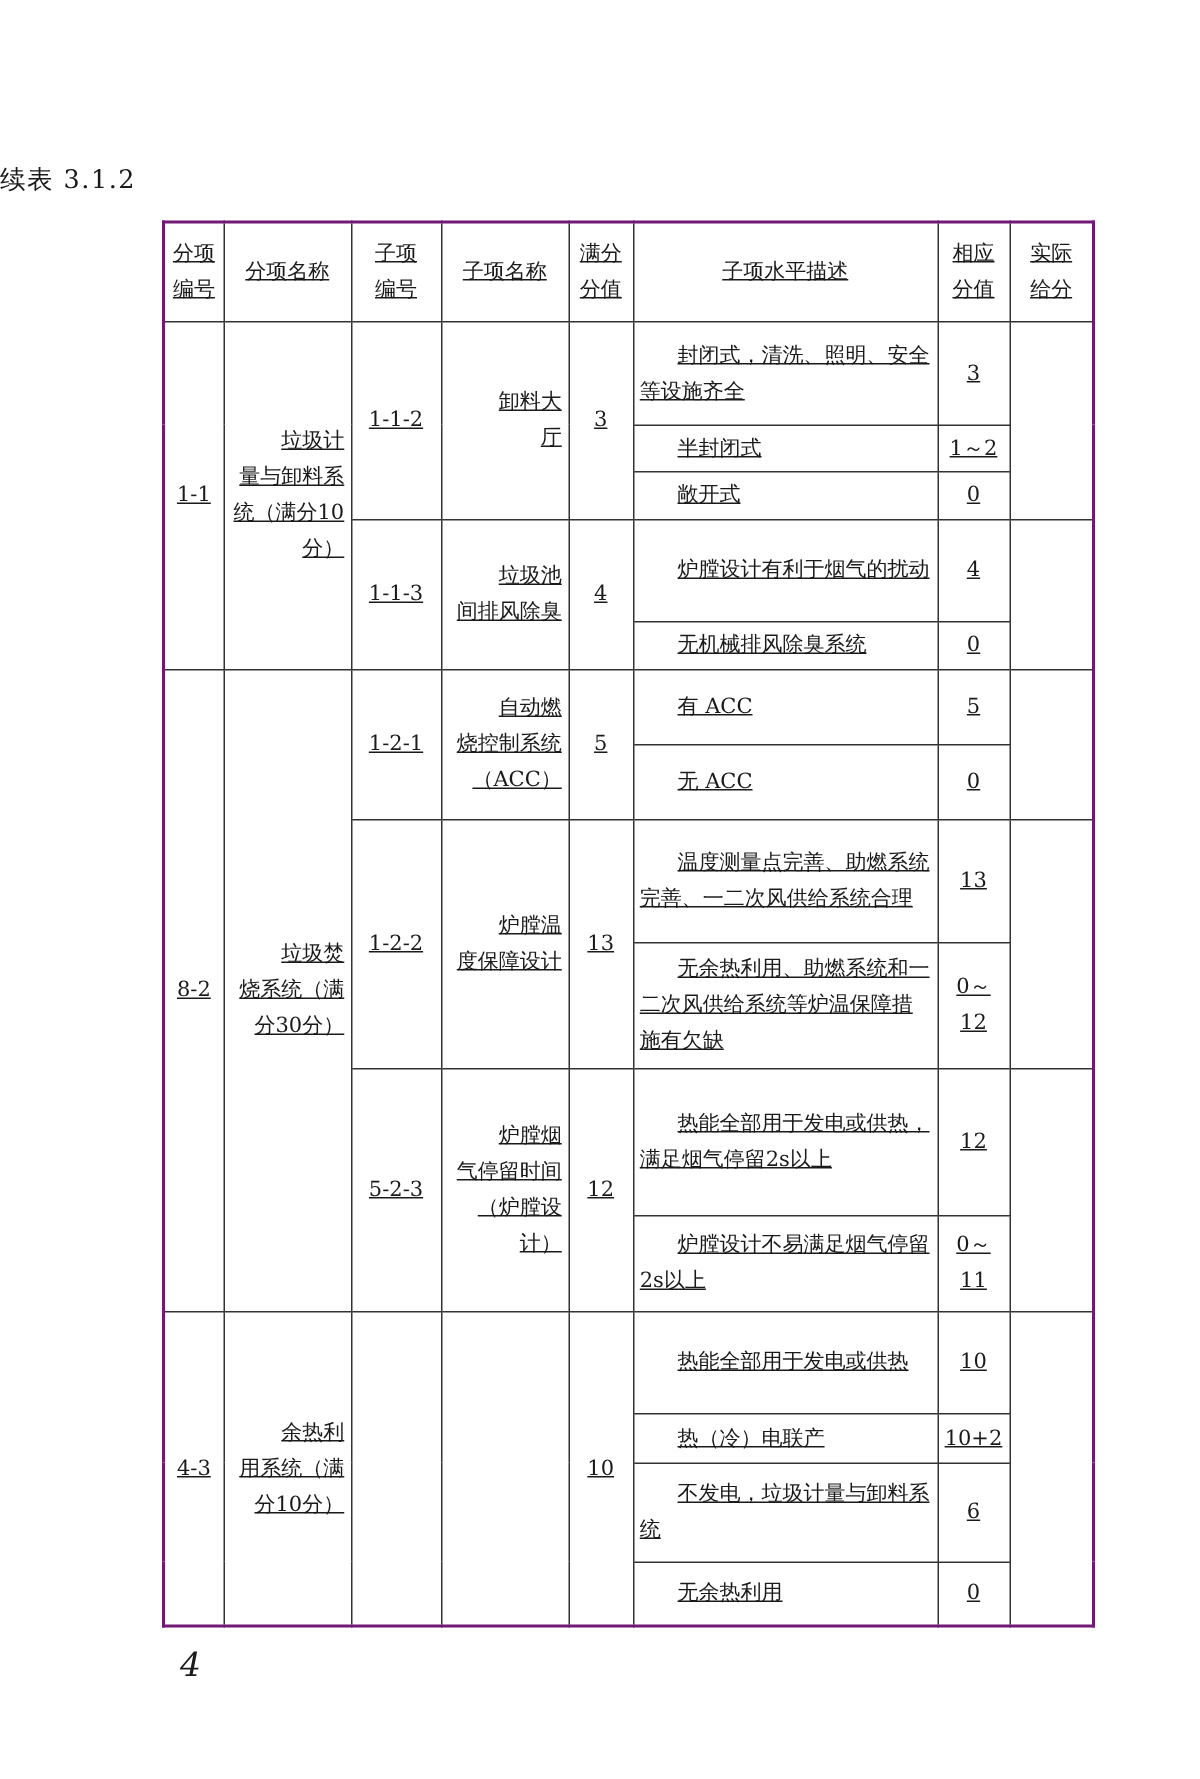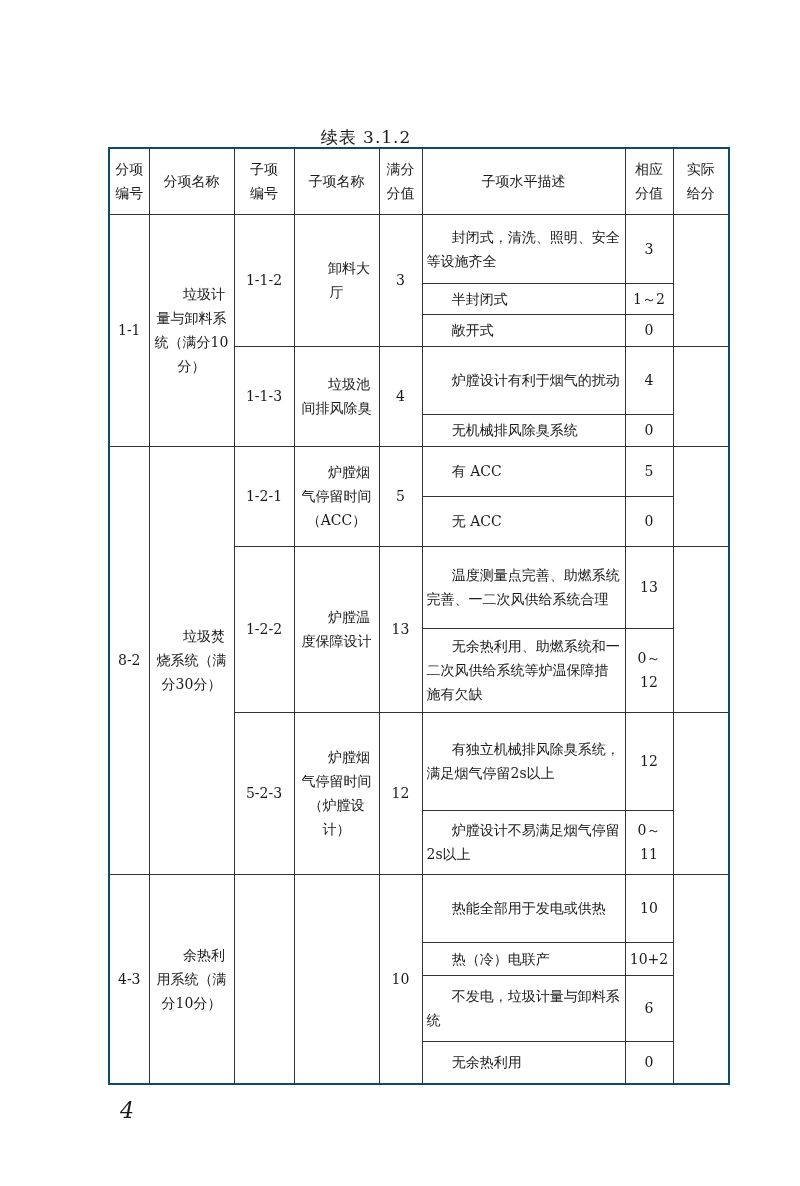--- a/index.html
+++ b/index.html
@@ -1,27 +1,27 @@
 <!DOCTYPE html>
 <html><head>
 <meta charset="utf-8">
 <style>
   html, body { margin:0; padding:0; background:#ffffff; }
   body { width:800px; height:1186px; position:relative; overflow:hidden;
          font-family:"DejaVu Serif","Liberation Serif",serif; color:#1a1a1a; }
-  .caption { position:absolute; top:126px; left:0; width:732px; text-align:center;
+  .caption { position:absolute; top:108px; left:0; width:732px; 
              font-size:17px; letter-spacing:1px; }
   table { position:absolute; left:108px; top:147px; border-collapse:collapse;
-          border:2px solid #0c4a6e; table-layout:fixed; }
+          border:2px solid #701a75; table-layout:fixed;text-decoration:underline; }
   td, th { border:1px solid #333; font-size:14px; font-weight:normal; line-height:24px;
            padding:2px 4px; vertical-align:middle; }
   th { text-align:center; line-height:24px; }
   .c { text-align:center; }
   .l { text-align:left; text-indent:1.8em; }
-  .name { text-align:center; }
+  .name { text-align:right; }
   .pagenum { position:absolute; left:120px; top:1098px; font-style:italic; font-size:22px; }
 </style>
 </head>
 <body>
 
 <div class="caption">续表 3.1.2</div>
 
 <table>
   <colgroup>
     <col style="width:40px">
@@ -80,21 +80,21 @@
     </tr>
     <tr style="height:32px">
       <td class="l">无机械排风除臭系统</td>
       <td class="c">0</td>
     </tr>
 
     <tr style="height:50px">
       <td class="c" rowspan="6">8-2</td>
       <td class="name" rowspan="6" style="text-indent:1.8em">垃圾焚烧系统（满分30分）</td>
       <td class="c" rowspan="2">1-2-1</td>
-      <td class="name" rowspan="2" style="text-indent:1.8em">炉膛烟气停留时间（ACC）</td>
+      <td class="name" rowspan="2" style="text-indent:1.8em">自动燃烧控制系统（ACC）</td>
       <td class="c" rowspan="2">5</td>
       <td class="l">有 ACC</td>
       <td class="c">5</td>
       <td rowspan="2"></td>
     </tr>
     <tr style="height:50px">
       <td class="l">无 ACC</td>
       <td class="c">0</td>
     </tr>
     <tr style="height:82px">
@@ -106,21 +106,21 @@
       <td rowspan="2"></td>
     </tr>
     <tr style="height:84px">
       <td class="l">无余热利用、助燃系统和一二次风供给系统等炉温保障措施有欠缺</td>
       <td class="c">0～12</td>
     </tr>
     <tr style="height:98px">
       <td class="c" rowspan="2">5-2-3</td>
       <td class="name" rowspan="2" style="text-indent:1.8em">炉膛烟气停留时间（炉膛设计）</td>
       <td class="c" rowspan="2">12</td>
-      <td class="l">有独立机械排风除臭系统，满足烟气停留2s以上</td>
+      <td class="l">热能全部用于发电或供热，满足烟气停留2s以上</td>
       <td class="c">12</td>
       <td rowspan="2"></td>
     </tr>
     <tr style="height:64px">
       <td class="l">炉膛设计不易满足烟气停留2s以上</td>
       <td class="c">0～11</td>
     </tr>
 
     <tr style="height:68px">
       <td class="c" rowspan="4">4-3</td>

